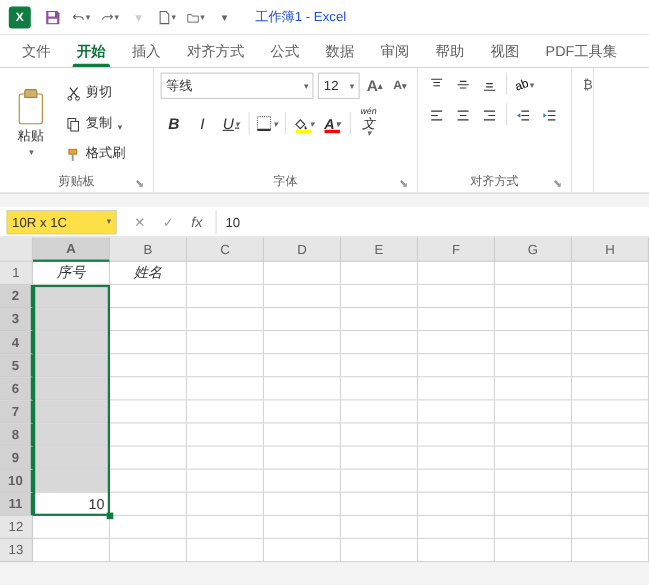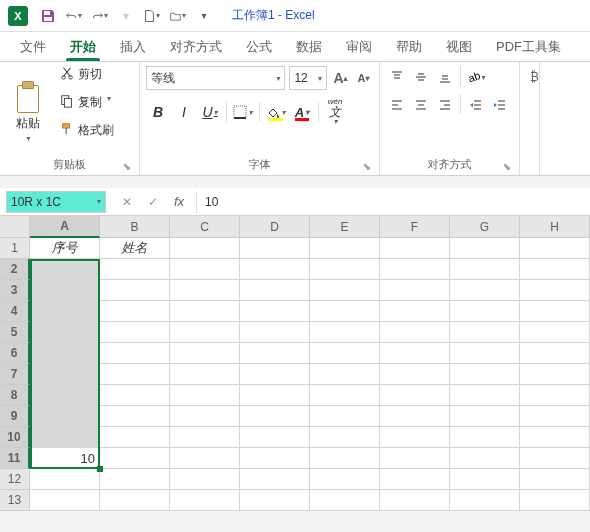--- a/index.html
+++ b/index.html
@@ -24,21 +24,21 @@
 .group-main { flex: 1; display: flex; gap: 4px; }
 .group-label { text-align: center; font-size: 11px; color: #616161; height: 16px; position: relative; }
 .group-label .launcher { position: absolute; right: 0; bottom: 0; width: 12px; height: 12px; color: #999; cursor: pointer; font-size: 10px; }
 
 
 .paste-big { width: 44px; display: flex; flex-direction: column; align-items: center; justify-content: center; gap: 2px; cursor: pointer; }
 .paste-big .clip-ico { width: 28px; height: 32px; position: relative; }
 .paste-big .clip-ico .board { position: absolute; top: 4px; left: 3px; right: 3px; bottom: 0; background: #fff; border: 1px solid #b08830; border-radius: 2px; }
 .paste-big .clip-ico .clip { position: absolute; top: 0; left: 50%; transform: translateX(-50%); width: 12px; height: 8px; background: #d0b070; border: 1px solid #b08830; border-radius: 2px 2px 0 0; }
 .clip-side { display: flex; flex-direction: column; gap: 2px; }
-.clip-btn { height: 26px; padding: 0 6px; display: flex; align-items: flex-start; gap: 4px; cursor: pointer; font-size: 12px; color: #333; }
+.clip-btn { height: 26px; padding: 0 6px; display: flex; align-items: flex-end; gap: 4px; cursor: pointer; font-size: 12px; color: #333; }
 .mini-ico { width: 14px; height: 14px; }
 
 
 .font-group { width: 240px; }
 .font-row1 { display: flex; gap: 4px; align-items: center; }
 .font-sel { height: 24px; border: 1px solid #ccc; background: #fff; display: flex; align-items: center; justify-content: space-between; padding: 0 4px; cursor: pointer; }
 .font-name { width: 160px; }
 .font-size { width: 42px; }
 .fsbtn { width: 22px; height: 24px; display: flex; align-items: center; justify-content: center; cursor: pointer; color: #616161; font-weight: bold; }
 .font-row2 { display: flex; gap: 2px; align-items: center; margin-top: 6px; }
@@ -47,21 +47,21 @@
 .sep { width: 1px; height: 20px; background: #ddd; margin: 0 2px; }
 .dd { font-size: 8px; color: #666; margin-left: 1px; }
 
 
 .align-group { width: 140px; }
 .align-row { display: flex; gap: 2px; }
 .abtn { width: 22px; height: 22px; display: flex; align-items: center; justify-content: center; cursor: pointer; }
 
 
 .fbar { height: 28px; background: #fff; border-bottom: 1px solid #d0d0d0; display: flex; align-items: center; margin-top: 12px; }
-.name-box { width: 100px; height: 22px; border: 1px solid #ccc; margin-left: 6px; display: flex; align-items: center; justify-content: space-between; padding: 0 4px; background: #5eead4; }
+.name-box { width: 100px; height: 22px; border: 1px solid #ccc; margin-left: 6px; display: flex; align-items: center; justify-content: space-between; padding: 0 4px; background: #fde047; }
 .fbar-btns { display: flex; margin-left: 8px; }
 .fbar-btn { width: 26px; height: 22px; display: flex; align-items: center; justify-content: center; color: #999; cursor: pointer; }
 .fbar-btn.fx { font-style: italic; color: #666; font-size: 13px; }
 .formula-input { flex: 1; height: 22px; border-left: 1px solid #ddd; margin-left: 4px; padding: 0 8px; display: flex; align-items: center; }
 
 
 .grid-wrap { background: #fff; }
 .col-headers { display: flex; height: 22px; }
 .corner { width: 30px; height: 22px; background: #e6e6e6; border-right: 1px solid #ccc; border-bottom: 1px solid #ccc; }
 .col-h { width: 70px; height: 22px; background: #e6e6e6; border-right: 1px solid #ccc; border-bottom: 1px solid #ccc; display: flex; align-items: center; justify-content: center; color: #616161; font-size: 12px; }

